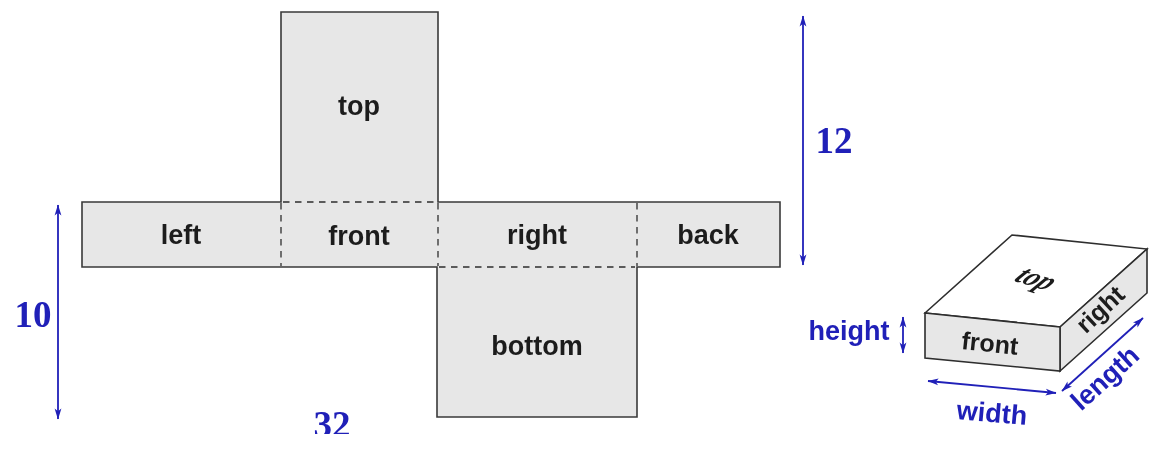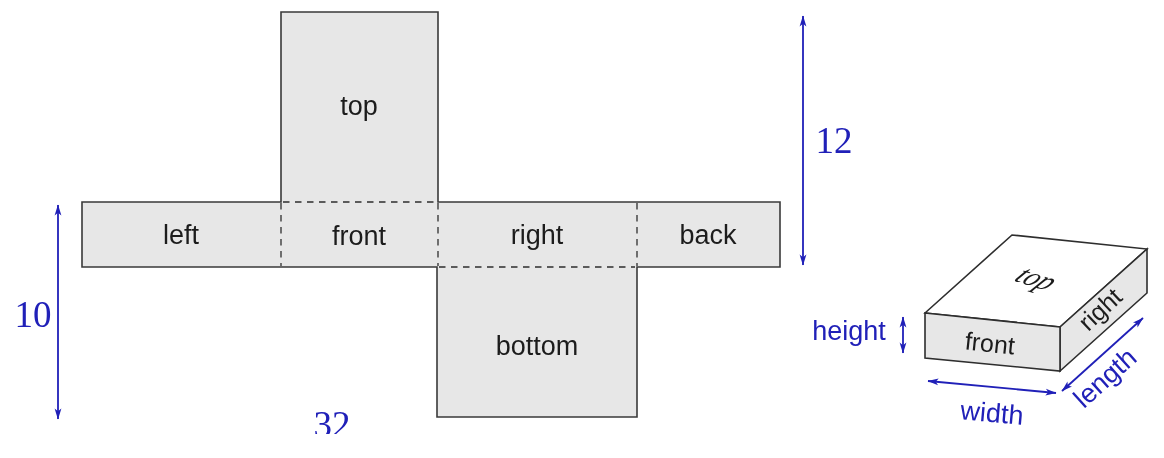--- a/index.html
+++ b/index.html
@@ -1,16 +1,16 @@
 <!DOCTYPE html>
 <html><head>
 <meta charset="utf-8">
 <style>
   html,body{margin:0;padding:0;background:#ffffff;}
-  .stage{position:relative;width:1164px;height:434px;background:#ffffff;overflow:hidden;}
+  .stage{position:relative;width:1164px;height:434px;background:#ffffff;overflow:hidden;font-weight:bold;}
   svg{display:block;}
   .face-label{
     font-family:"Liberation Sans",sans-serif;
     font-size:27px;fill:#1c1c1c;
     text-anchor:middle;dominant-baseline:central;
   }
   .box-label{
     font-family:"Liberation Sans",sans-serif;
     font-size:25px;fill:#1c1c1c;
     text-anchor:middle;dominant-baseline:central;

